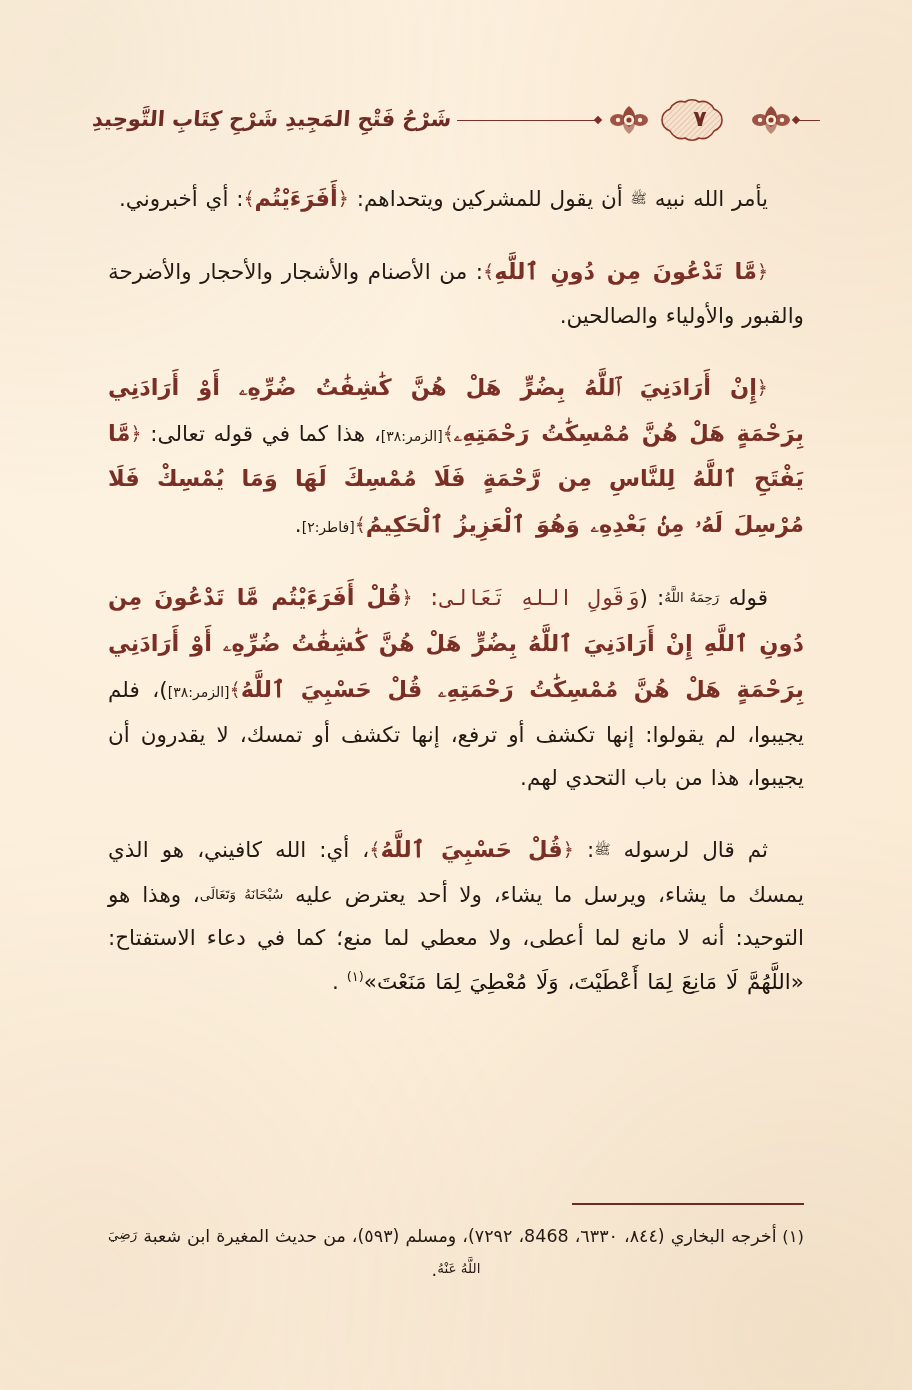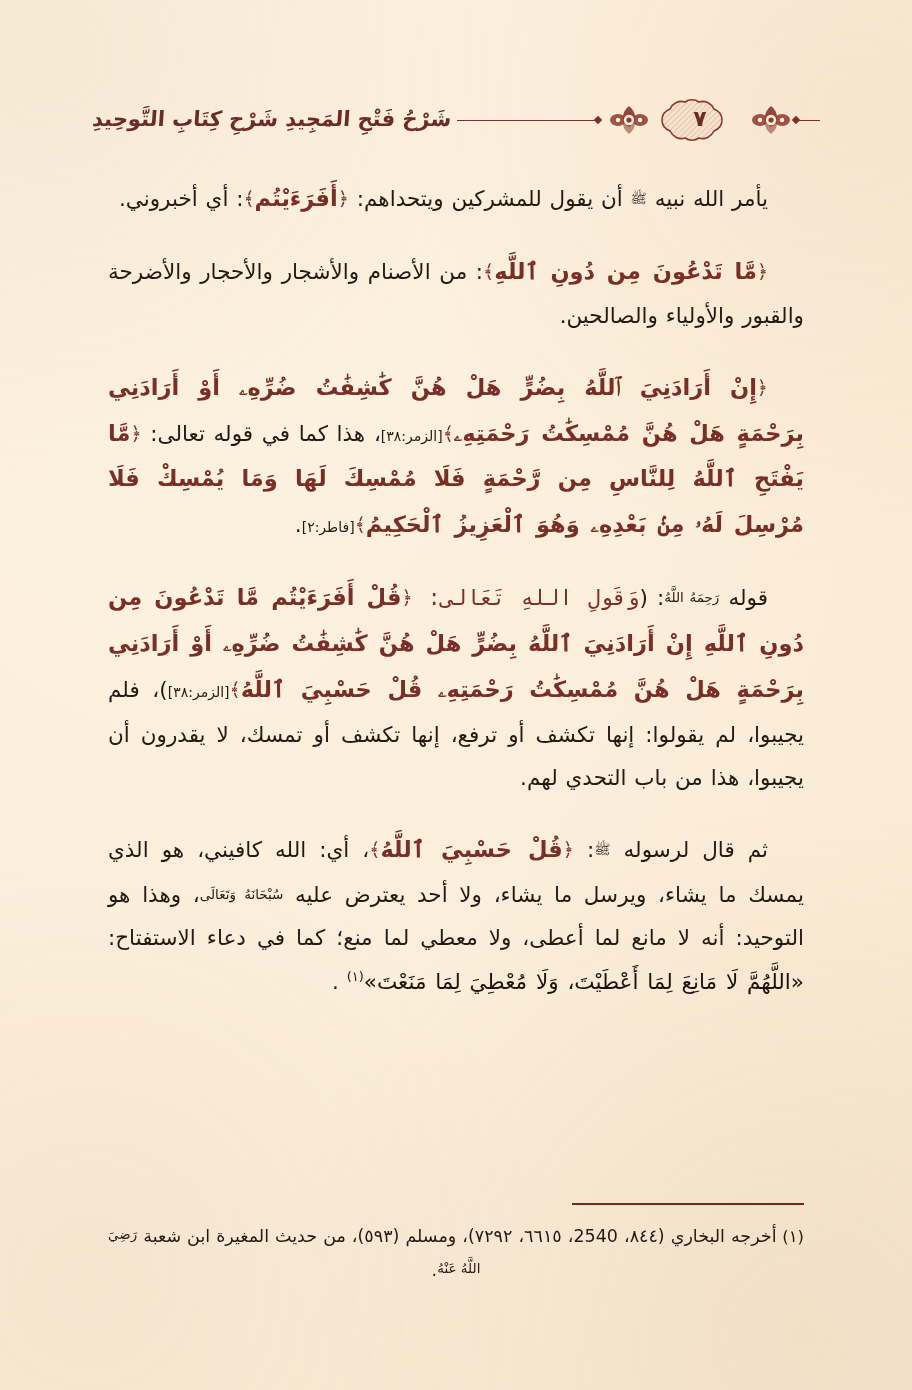--- a/index.html
+++ b/index.html
@@ -266,16 +266,16 @@
   <div class="body">
     <p class="para"><span>يأمر الله نبيه </span><span class="salla">ﷺ</span><span> أن يقول للمشركين ويتحداهم: </span><span class="brk">﴿</span><span class="ayah">أَفَرَءَيْتُم</span><span class="brk">﴾</span><span>: أي أخبروني.</span></p>
     <p class="para"><span class="brk">﴿</span><span class="ayah">مَّا تَدْعُونَ مِن دُونِ ٱللَّهِ</span><span class="brk">﴾</span><span>: من الأصنام والأشجار والأحجار والأضرحة والقبور والأولياء والصالحين.</span></p>
     <p class="para"><span class="brk">﴿</span><span class="ayah">إِنْ أَرَادَنِيَ ٱللَّهُ بِضُرٍّ هَلْ هُنَّ كَٰشِفَٰتُ ضُرِّهِۦ أَوْ أَرَادَنِي بِرَحْمَةٍ هَلْ هُنَّ مُمْسِكَٰتُ رَحْمَتِهِۦ</span><span class="brk">﴾</span><span class="ref">[الزمر:٣٨]</span><span>، هذا كما في قوله تعالى: </span><span class="brk">﴿</span><span class="ayah">مَّا يَفْتَحِ ٱللَّهُ لِلنَّاسِ مِن رَّحْمَةٍ فَلَا مُمْسِكَ لَهَا وَمَا يُمْسِكْ فَلَا مُرْسِلَ لَهُۥ مِنۢ بَعْدِهِۦ وَهُوَ ٱلْعَزِيزُ ٱلْحَكِيمُ</span><span class="brk">﴾</span><span class="ref">[فاطر:٢]</span><span>.</span></p>
     <p class="para"><span>قوله </span><span class="salla">رَحِمَهُ اللَّهُ</span><span>: (</span><span class="maroon-inline">وَقَولِ اللهِ تَعَالى: </span><span class="brk">﴿</span><span class="ayah">قُلْ أَفَرَءَيْتُم مَّا تَدْعُونَ مِن دُونِ ٱللَّهِ إِنْ أَرَادَنِيَ ٱللَّهُ بِضُرٍّ هَلْ هُنَّ كَٰشِفَٰتُ ضُرِّهِۦ أَوْ أَرَادَنِي بِرَحْمَةٍ هَلْ هُنَّ مُمْسِكَٰتُ رَحْمَتِهِۦ قُلْ حَسْبِيَ ٱللَّهُ</span><span class="brk">﴾</span><span class="ref">[الزمر:٣٨]</span><span>)، فلم يجيبوا، لم يقولوا: إنها تكشف أو ترفع، إنها تكشف أو تمسك، لا يقدرون أن يجيبوا، هذا من باب التحدي لهم.</span></p>
     <p class="para"><span>ثم قال لرسوله </span><span class="salla">ﷺ</span><span>: </span><span class="brk">﴿</span><span class="ayah">قُلْ حَسْبِيَ ٱللَّهُ</span><span class="brk">﴾</span><span>، أي: الله كافيني، هو الذي يمسك ما يشاء، ويرسل ما يشاء، ولا أحد يعترض عليه </span><span class="salla">سُبْحَانَهُ وَتَعَالَى</span><span>، وهذا هو التوحيد: أنه لا مانع لما أعطى، ولا معطي لما منع؛ كما في دعاء الاستفتاح: </span><span class="hadith">«اللَّهُمَّ لَا مَانِعَ لِمَا أَعْطَيْتَ، وَلَا مُعْطِيَ لِمَا مَنَعْتَ»</span><sup class="fn">(١)</sup><span> .</span></p>
   </div>
 
   <div class="footnotes">
     <div class="fn-rule"></div>
-    <p class="fn-text"><span class="fn-num">(١) </span><span>أخرجه البخاري (٨٤٤، 2540، ٦٦١٥، ٧٢٩٢)، ومسلم (٥٩٣)، من حديث المغيرة ابن شعبة </span><span class="salla">رَضِيَ اللَّهُ عَنْهُ</span><span>.</span></p>
+    <p class="fn-text"><span class="fn-num">(١) </span><span>أخرجه البخاري (٨٤٤، ٦٣٣٠، 8468، ٧٢٩٢)، ومسلم (٥٩٣)، من حديث المغيرة ابن شعبة </span><span class="salla">رَضِيَ اللَّهُ عَنْهُ</span><span>.</span></p>
   </div>
 
 </div>
 
 </body></html>

